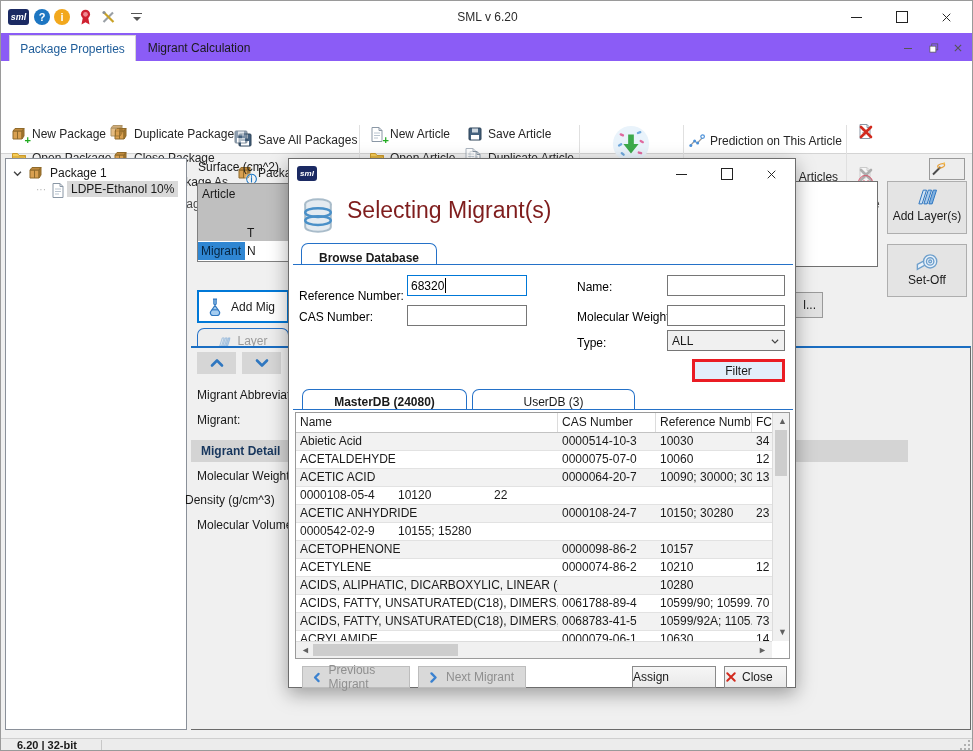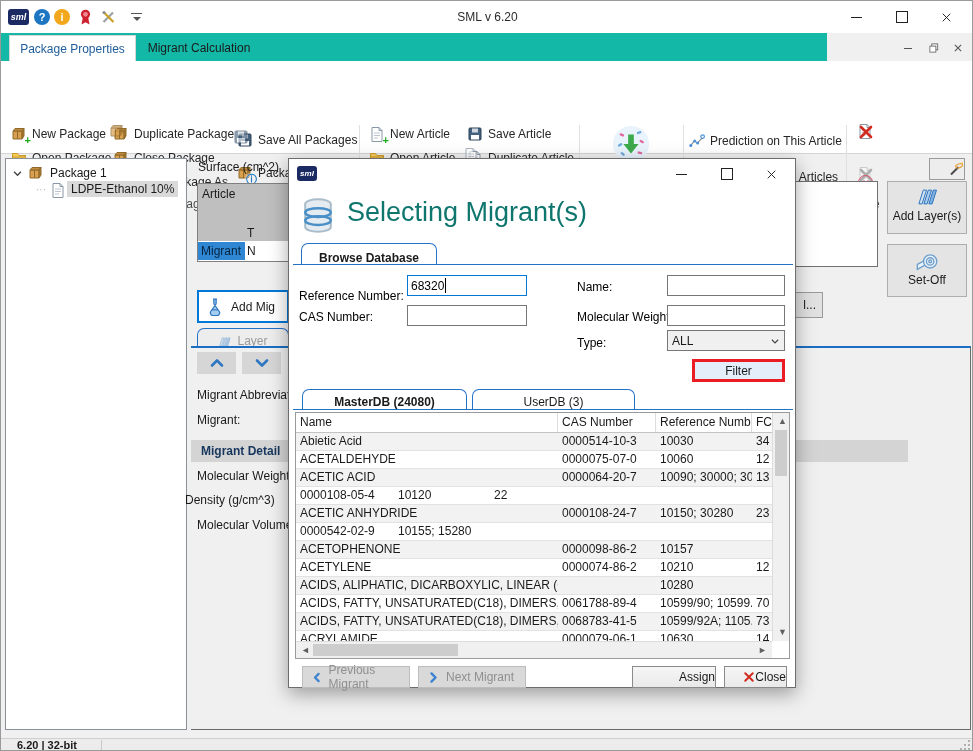--- a/index.html
+++ b/index.html
@@ -25,21 +25,21 @@
   .rb{position:absolute;display:flex;gap:5px;align-items:center;height:18px;white-space:nowrap;color:#262626;cursor:default}
   .rb.dis{color:#a6a6a6}
   .rb.dis svg{opacity:.45}
   .grplabel{position:absolute;text-align:center;color:#4a4a4a}
   .rsep{position:absolute;top:64px;height:70px;width:1px;background:#e0e0e0}
   
   .input{position:absolute;border:1px solid #767676;background:#fff;font:12px "Liberation Sans",sans-serif;
          padding:1px 3px;box-sizing:border-box;outline:none}
   .lbl{position:absolute;white-space:nowrap;color:#000}
   .btn{position:absolute;box-sizing:border-box;border:1px solid #8a8a8a;background:linear-gradient(#f6f6f6,#e9e9e9);
-       display:flex;align-items:center;justify-content:flex-end;font-size:12px;cursor:default}
+       display:flex;align-items:center;justify-content:flex-start;font-size:12px;cursor:default}
   .tab-blue{position:absolute;box-sizing:border-box;background:#fff;border:1px solid #2471c8;border-bottom:none;
             border-radius:7px 7px 0 0;display:flex;align-items:flex-end;justify-content:center}
   
   .thead{display:flex;height:19px;border-bottom:1px solid #c3c3c3;background:#fff;align-items:center}
   .thead .hc{box-sizing:border-box;padding-left:4px;border-right:1px solid #dcdcdc;height:19px;line-height:19px;overflow:hidden;white-space:nowrap}
   .trow{display:flex;height:17px;line-height:17px;border-bottom:1px solid #e2e2e2}
   .trow.odd{background:#f2f2f2}
   .tc{box-sizing:border-box;padding-left:4px;overflow:hidden;white-space:nowrap}
   .c-name{width:262px}.c-cas{width:98px}.c-ref{width:96px}.c-fc{width:20px}
   .sb{position:absolute;background:#f0f0f0}
@@ -168,21 +168,21 @@
     <div class="abs winbtn" style="left:878px;top:0;width:45px;height:32px">
         <div style="width:10px;height:10px;border:1px solid #222"></div>
       </div>
     <div class="abs winbtn" style="left:923px;top:0;width:45px;height:32px">
         <svg width="11" height="11" viewBox="0 0 16 16">
           <path d="M2.5 2.5l11 11M13.5 2.5l-11 11" stroke="#222" stroke-width="1.4"></path>
         </svg>
       </div>
   </div>
 
-  <div class="abs" style="left:0;top:32px;width:826px;height:28px;background:#14b8a6">
+  <div class="abs" style="left:0;top:32px;width:973px;height:28px;background:#8b5cf6">
     <div class="abs" style="left:8px;top:2px;width:127px;height:26px;background:#fff;border:1px solid #d6d6d6;border-bottom:none;box-sizing:border-box;display:flex;align-items:center;justify-content:center;color:#1e5c99">
         <span>Package Properties</span>
       </div>
     <div class="abs" style="left:138px;top:2px;width:120px;height:26px;display:flex;align-items:center;justify-content:center;color:#1a1a1a">
         <span>Migrant Calculation</span>
       </div>
     <div class="abs winbtn" style="left:898px;top:6px;width:18px;height:18px">
         <div style="width:8px;height:1px;background:#555"></div>
       </div>
     <div class="abs winbtn" style="left:924px;top:6px;width:18px;height:18px">
@@ -494,21 +494,21 @@
       <div class="abs winbtn" style="left:460px;top:0;width:45px;height:30px">
           <svg width="11" height="11" viewBox="0 0 16 16">
             <path d="M2.5 2.5l11 11M13.5 2.5l-11 11" stroke="#222" stroke-width="1.4"></path>
           </svg>
         </div>
     </div>
 
     <svg class="abs" style="left:13px;top:38px" width="32" height="38" viewBox="0 0 16 18">
         <use href="#s-db"></use>
       </svg>
-    <div class="abs txt" style="left:58px;top:38px;font-size:27px;color:#0f766e">Selecting Migrant(s)</div>
+    <div class="abs txt" style="left:58px;top:38px;font-size:23px;color:#7f1d1d">Selecting Migrant(s)</div>
 
     <div class="tab-blue" style="left:12px;top:84px;width:136px;height:22px;font-weight:bold">
         <span>Browse Database</span>
       </div>
     <div class="abs" style="left:4px;top:105px;width:500px;height:1px;background:#2471c8"></div>
 
     <div class="lbl" style="left:10px;top:130px">Reference Number:</div>
     <input class="input" style="left: 118px; top: 116px; width: 120px; height: 21px; border: 1px solid rgb(0, 120, 215);" value="68320">
     <div class="abs" style="left:156px;top:119px;width:1px;height:15px;background:#000"></div>
     <div class="lbl" style="left:10px;top:151px">CAS Number:</div>
@@ -638,21 +638,21 @@
     </div>
     <div class="btn" style="left:129px;top:507px;width:108px;height:22px;background:#d9d9d9;border-color:#bdbdbd;color:#8f8f8f;justify-content:flex-start;gap:6px;padding-left:8px">
       <svg width="13" height="13" viewBox="0 0 16 16">
           <use href="#s-chevright"></use>
         </svg>
       <span>Next Migrant</span>
     </div>
     <div class="btn" style="left:343px;top:507px;width:84px;height:22px">
         <span>Assign</span>
       </div>
-    <div class="btn" style="left:435px;top:507px;width:63px;height:22px;">
+    <div class="btn" style="left:435px;top:507px;width:63px;height:22px;gap:5px">
       <svg width="12" height="12" viewBox="0 0 16 16">
           <use href="#s-x"></use>
         </svg>
       <span>Close</span>
     </div>
   </div>
 
   <div class="abs" style="left:0;top:737px;width:973px;height:14px;background:#ececec;border-top:1px solid #cfcfcf;box-sizing:border-box">
     <span class="abs txt" style="left:16px;top:0;font-weight:bold;font-size:11px">6.20 | 32-bit</span>
     <div class="abs" style="left:100px;top:1px;width:1px;height:12px;background:#c8c8c8"></div>

